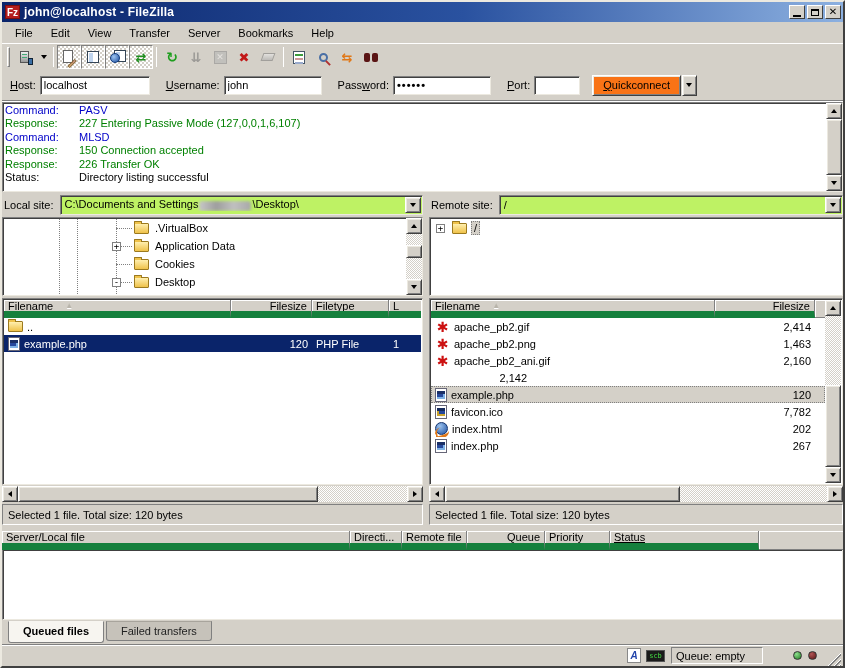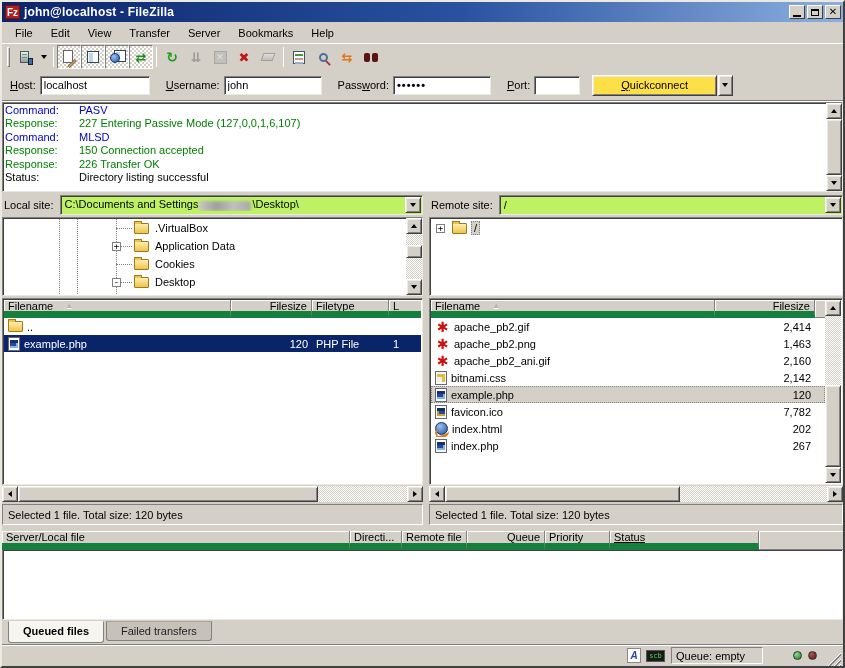--- a/index.html
+++ b/index.html
@@ -71,21 +71,21 @@
   
   .quickbar { height:31px; flex:0 0 31px; display:flex; align-items:center; background:#D4D0C8;
               border-bottom:1px solid #808080; box-shadow:0 1px 0 #fff; padding-left:8px; }
   .q-label { margin-right:4px; }
   .field { height:19px; background:#fff; border:1px solid; border-color:#808080 #ECE9E0 #ECE9E0 #808080;
            box-shadow:inset 1px 1px 0 #404040; font-family:inherit; font-size:11px; padding:2px 3px; }
   .f-host { width:110px; margin-right:16px; }
   .f-user { width:98px; margin-right:16px; }
   .f-pass { width:98px; margin-right:16px; font-weight:bold; letter-spacing:1px; }
   .f-port { width:46px; margin-right:12px; }
-  .qc-btn { height:21px; padding:0 28px; background:#fde047; border:1px solid; border-color:#fff #404040 #404040 #fff;
+  .qc-btn { height:21px; padding:0 10px; background:#f97316; border:1px solid; border-color:#fff #404040 #404040 #fff;
             box-shadow:inset 1px 1px 0 #ECE9E0, inset -1px -1px 0 #808080; font-family:inherit; font-size:11px; }
   .qc-dd { width:15px; height:21px; background:#D4D0C8; border:1px solid; border-color:#fff #404040 #404040 #fff;
            box-shadow:inset 1px 1px 0 #ECE9E0, inset -1px -1px 0 #808080; display:flex; align-items:center; justify-content:center; margin-left:1px; }
 
   
   .logwrap { height:90px; flex:0 0 90px; position:relative; background:#fff; margin:1px 0 2px 0;
              border:1px solid; border-color:#808080 #ECE9E0 #ECE9E0 #808080; box-shadow:inset 1px 1px 0 #404040; }
   .logbody { position:absolute; inset:1px 17px 1px 2px; overflow:hidden; }
   .log-line { display:flex; line-height:13.4px; white-space:pre; }
   .log-label { width:74px; flex:0 0 74px; }
@@ -536,24 +536,20 @@
               </div>
               <div class="lrow">
                 <div class="lcell r0">
                   <span class="fname-icon icon-feather">✱</span>
                   <span>apache_pb2_ani.gif</span>
                 </div>
                 <div class="lcell r1 right">2,160</div>
                 <div class="lcell r2"></div>
               </div>
               <div class="lrow">
-                <div class="lcell r0">
-                  <span class="fname-icon icon-docbase icon-css"></span>
-                  <span>bitnami.css</span>
-                </div>
                 <div class="lcell r1 right">2,142</div>
                 <div class="lcell r2"></div>
               </div>
               <div class="lrow sel-inactive">
                 <div class="lcell r0">
                   <span class="fname-icon icon-docbase icon-php"></span>
                   <span>example.php</span>
                 </div>
                 <div class="lcell r1 right">120</div>
                 <div class="lcell r2"></div>

